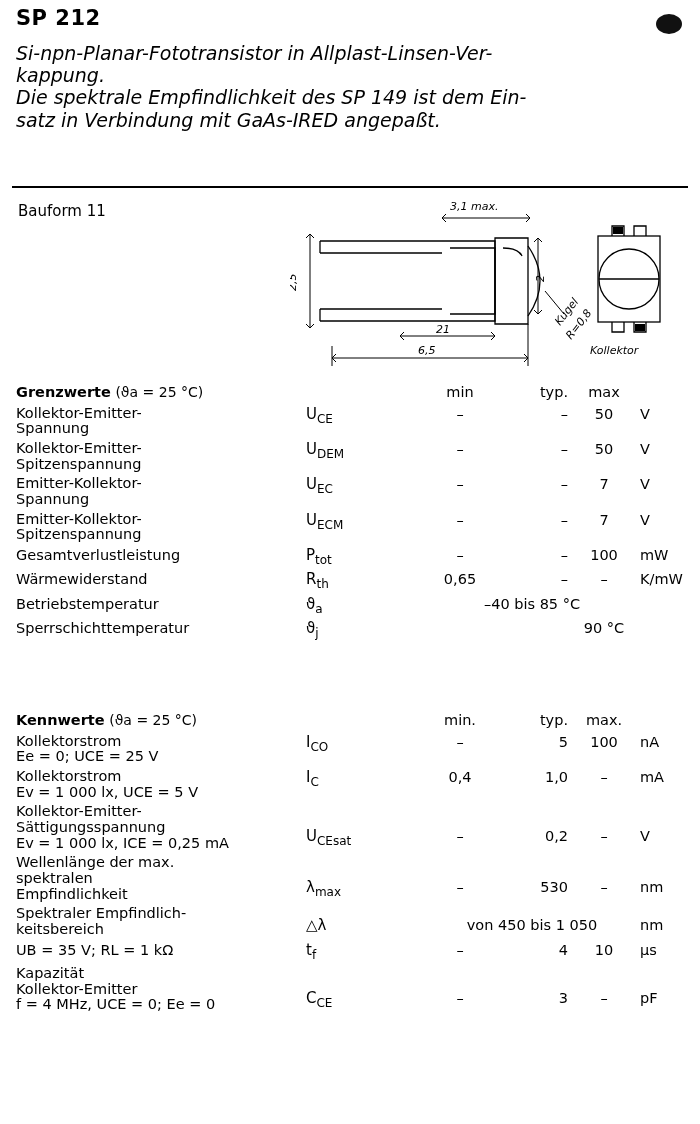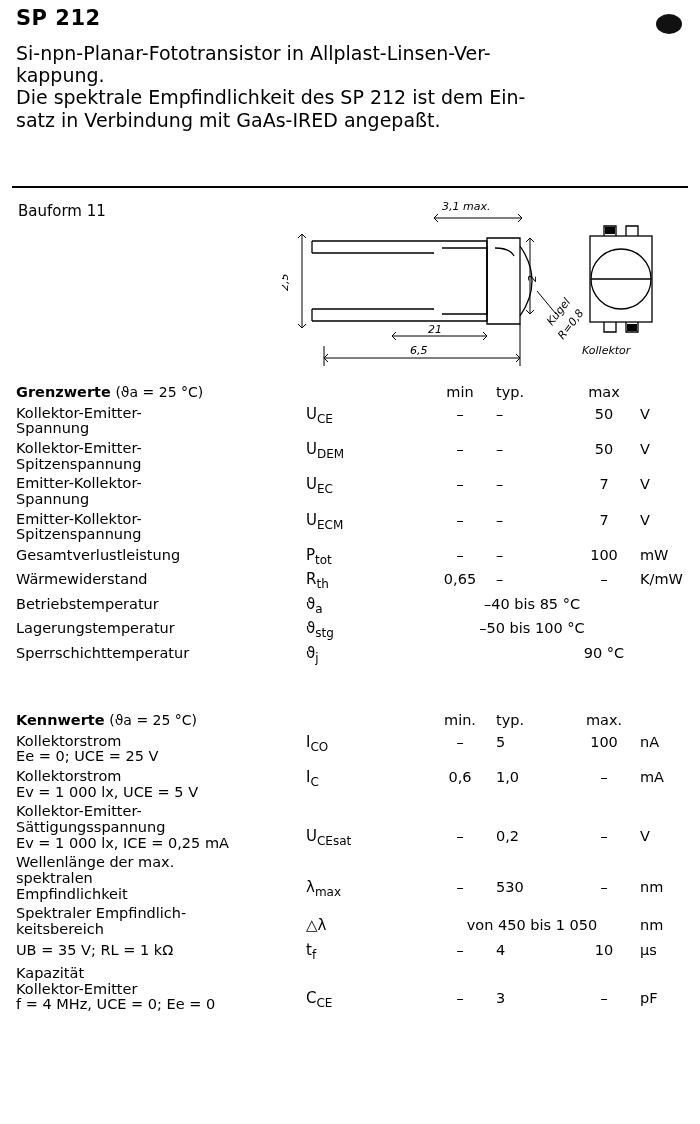--- a/index.html
+++ b/index.html
@@ -18,44 +18,44 @@
     position:absolute;left:16px;top:6px;
     font-size:21px;font-weight:bold;letter-spacing:.5px;
   }
   .dot{
     position:absolute;right:18px;top:14px;
     width:26px;height:20px;border-radius:50%;
     background:#111;
   }
   .intro{
     position:absolute;left:16px;top:42px;width:660px;
-    font-size:19px;line-height:1.17;
+    font-size:19px;line-height:1.17;font-style:italic;
   }
   .intro .l{display:block;white-space:nowrap;}
   .rule{
     position:absolute;left:12px;right:12px;top:186px;
     border-top:2px solid #000;
   }
   .bauform{
     position:absolute;left:18px;top:202px;font-size:15px;
   }
 
   
-  .drawing{position:absolute;left:282px;top:196px;width:400px;height:182px;text-decoration:underline;}
+  .drawing{position:absolute;left:290px;top:196px;width:400px;height:182px;text-decoration:underline;}
   .drawing svg{display:block;}
   .dimtext{font-family:"DejaVu Sans",sans-serif;font-size:11px;font-style:italic;}
 
   
   .sect{position:absolute;left:16px;width:668px;font-size:14.5px;}
   table{border-collapse:collapse;width:668px;}
   td{vertical-align:top;padding:0;line-height:1.12;}
   .c-desc{width:290px;}
   .c-sym{width:118px;}
   .c-min{width:72px;text-align:center;}
-  .c-typ{width:72px;text-align:left;}
+  .c-typ{width:72px;text-align:right;}
   .c-max{width:72px;text-align:center;}
   .c-unit{width:44px;text-align:left;}
   .hdr td{padding-bottom:3px;}
   .row td{padding-top:2px;padding-bottom:2px;}
   .sym{font-size:15px;}
   sub{font-size:12px;}
   .span3{text-align:center;}
   .two-line{line-height:1.08;}
   .small{font-size:14px;}
   .gtitle{font-weight:bold;}
@@ -64,21 +64,21 @@
 <body>
 
 <div class="page">
 
   <div class="title">SP 212</div>
   <div class="dot"></div>
 
   <div class="intro">
     <span class="l">Si-npn-Planar-Fototransistor in  Allplast-Linsen-Ver-</span>
     <span class="l">kappung.</span>
-    <span class="l">Die spektrale Empfindlichkeit des SP 212 ist dem Ein-</span>
+    <span class="l">Die spektrale Empfindlichkeit des SP 149 ist dem Ein-</span>
     <span class="l">satz in Verbindung mit GaAs-IRED angepaßt.</span>
   </div>
 
   <div class="rule"></div>
   <div class="bauform">Bauform 11</div>
 
   <div class="drawing">
     <svg width="400" height="185" viewBox="0 0 400 185">
       <g fill="none" stroke="#000" stroke-width="1.3">
 
@@ -244,28 +244,20 @@
 
       <tr class="row">
         <td class="c-desc">
               <div>Betriebstemperatur</div>
             </td>
         <td class="c-sym sym"><span>ϑ</span><sub>a</sub></td>
         <td class="span3" colspan="3">–40 bis 85 °C</td>
         <td class="c-unit"></td>
       </tr>
 
-      <tr class="row">
-        <td class="c-desc">
-              <div>Lagerungstemperatur</div>
-            </td>
-        <td class="c-sym sym"><span>ϑ</span><sub>stg</sub></td>
-        <td class="span3" colspan="3">–50 bis 100 °C</td>
-        <td class="c-unit"></td>
-      </tr>
 
       <tr class="row">
         <td class="c-desc">
               <div>Sperrschichttemperatur</div>
             </td>
         <td class="c-sym sym"><span>ϑ</span><sub>j</sub></td>
         <td class="c-min"></td>
         <td class="c-typ"></td>
         <td class="c-max">90  °C</td>
         <td class="c-unit"></td>
@@ -300,21 +292,21 @@
         <td class="c-max">100</td>
         <td class="c-unit">nA</td>
       </tr>
 
       <tr class="row">
         <td class="c-desc two-line">
           <div>Kollektorstrom</div>
           <div>Ev = 1 000 lx,  UCE = 5 V</div>
         </td>
         <td class="c-sym sym"><span>I</span><sub>C</sub></td>
-        <td class="c-min">0,6</td>
+        <td class="c-min">0,4</td>
         <td class="c-typ">1,0</td>
         <td class="c-max">–</td>
         <td class="c-unit">mA</td>
       </tr>
 
       <tr class="row">
         <td class="c-desc two-line">
           <div>Kollektor-Emitter-</div>
           <div>Sättigungsspannung</div>
           <div>Ev = 1 000 lx, ICE = 0,25 mA</div>

